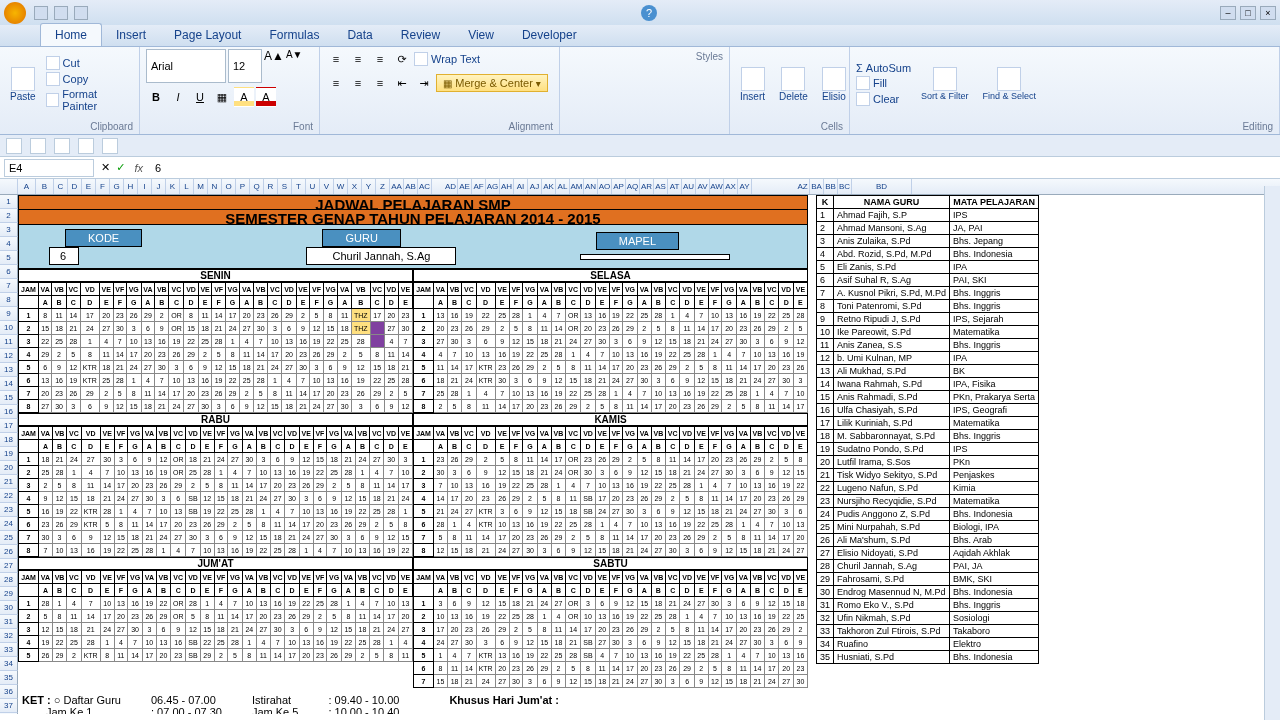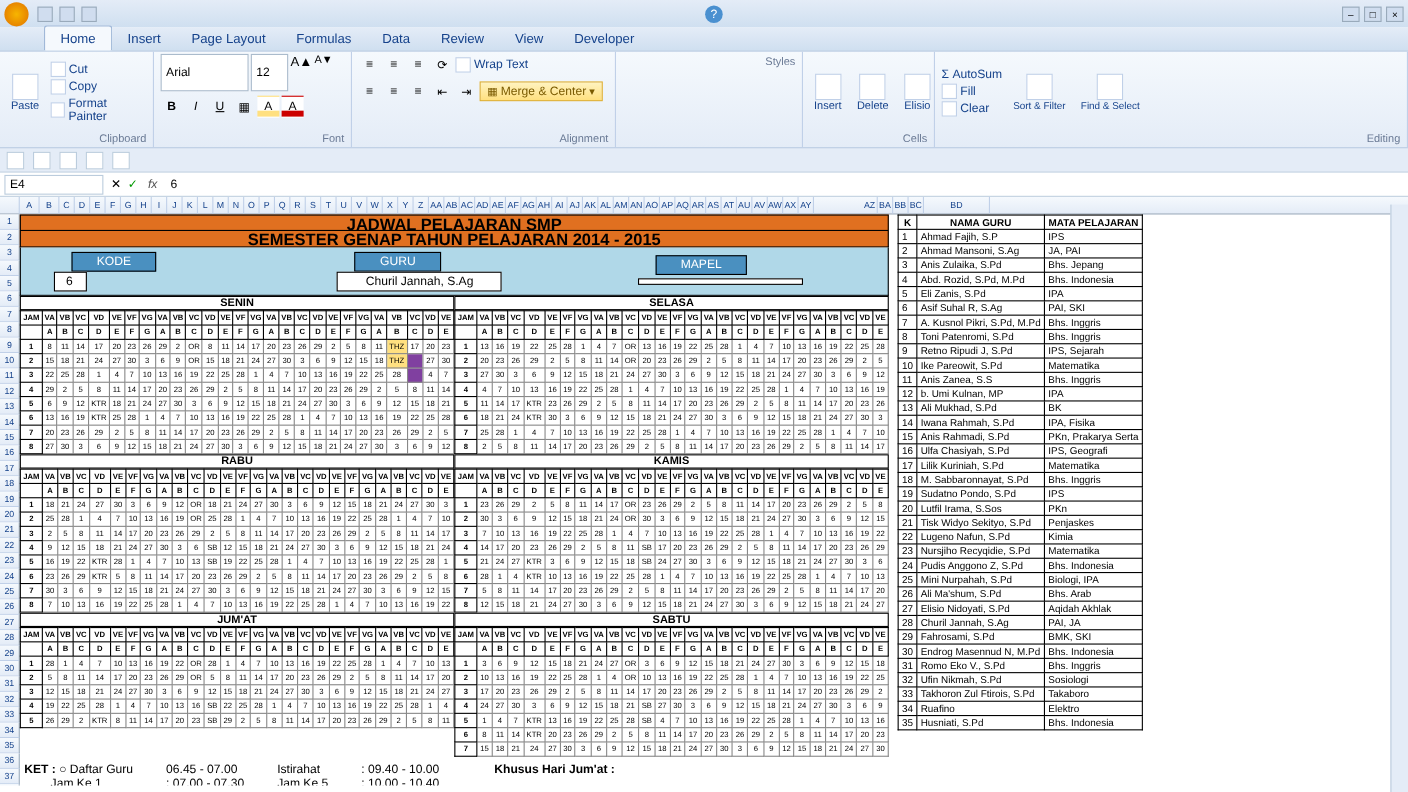--- a/index.html
+++ b/index.html
@@ -248,21 +248,21 @@
       <div style="width: 14px;">T</div>
       <div style="width: 14px;">U</div>
       <div style="width: 14px;">V</div>
       <div style="width: 14px;">W</div>
       <div style="width: 14px;">X</div>
       <div style="width: 14px;">Y</div>
       <div style="width: 14px;">Z</div>
       <div style="width: 14px;">AA</div>
       <div style="width: 14px;">AB</div>
       <div style="width: 14px;">AC</div>
-      <div style="width: 14px;">AD</div>
+      <div style="width: 14px; margin-left: 12px;">AD</div>
       <div style="width: 14px;">AE</div>
       <div style="width: 14px;">AF</div>
       <div style="width: 14px;">AG</div>
       <div style="width: 14px;">AH</div>
       <div style="width: 14px;">AI</div>
       <div style="width: 14px;">AJ</div>
       <div style="width: 14px;">AK</div>
       <div style="width: 14px;">AL</div>
       <div style="width: 14px;">AM</div>
       <div style="width: 14px;">AN</div>

